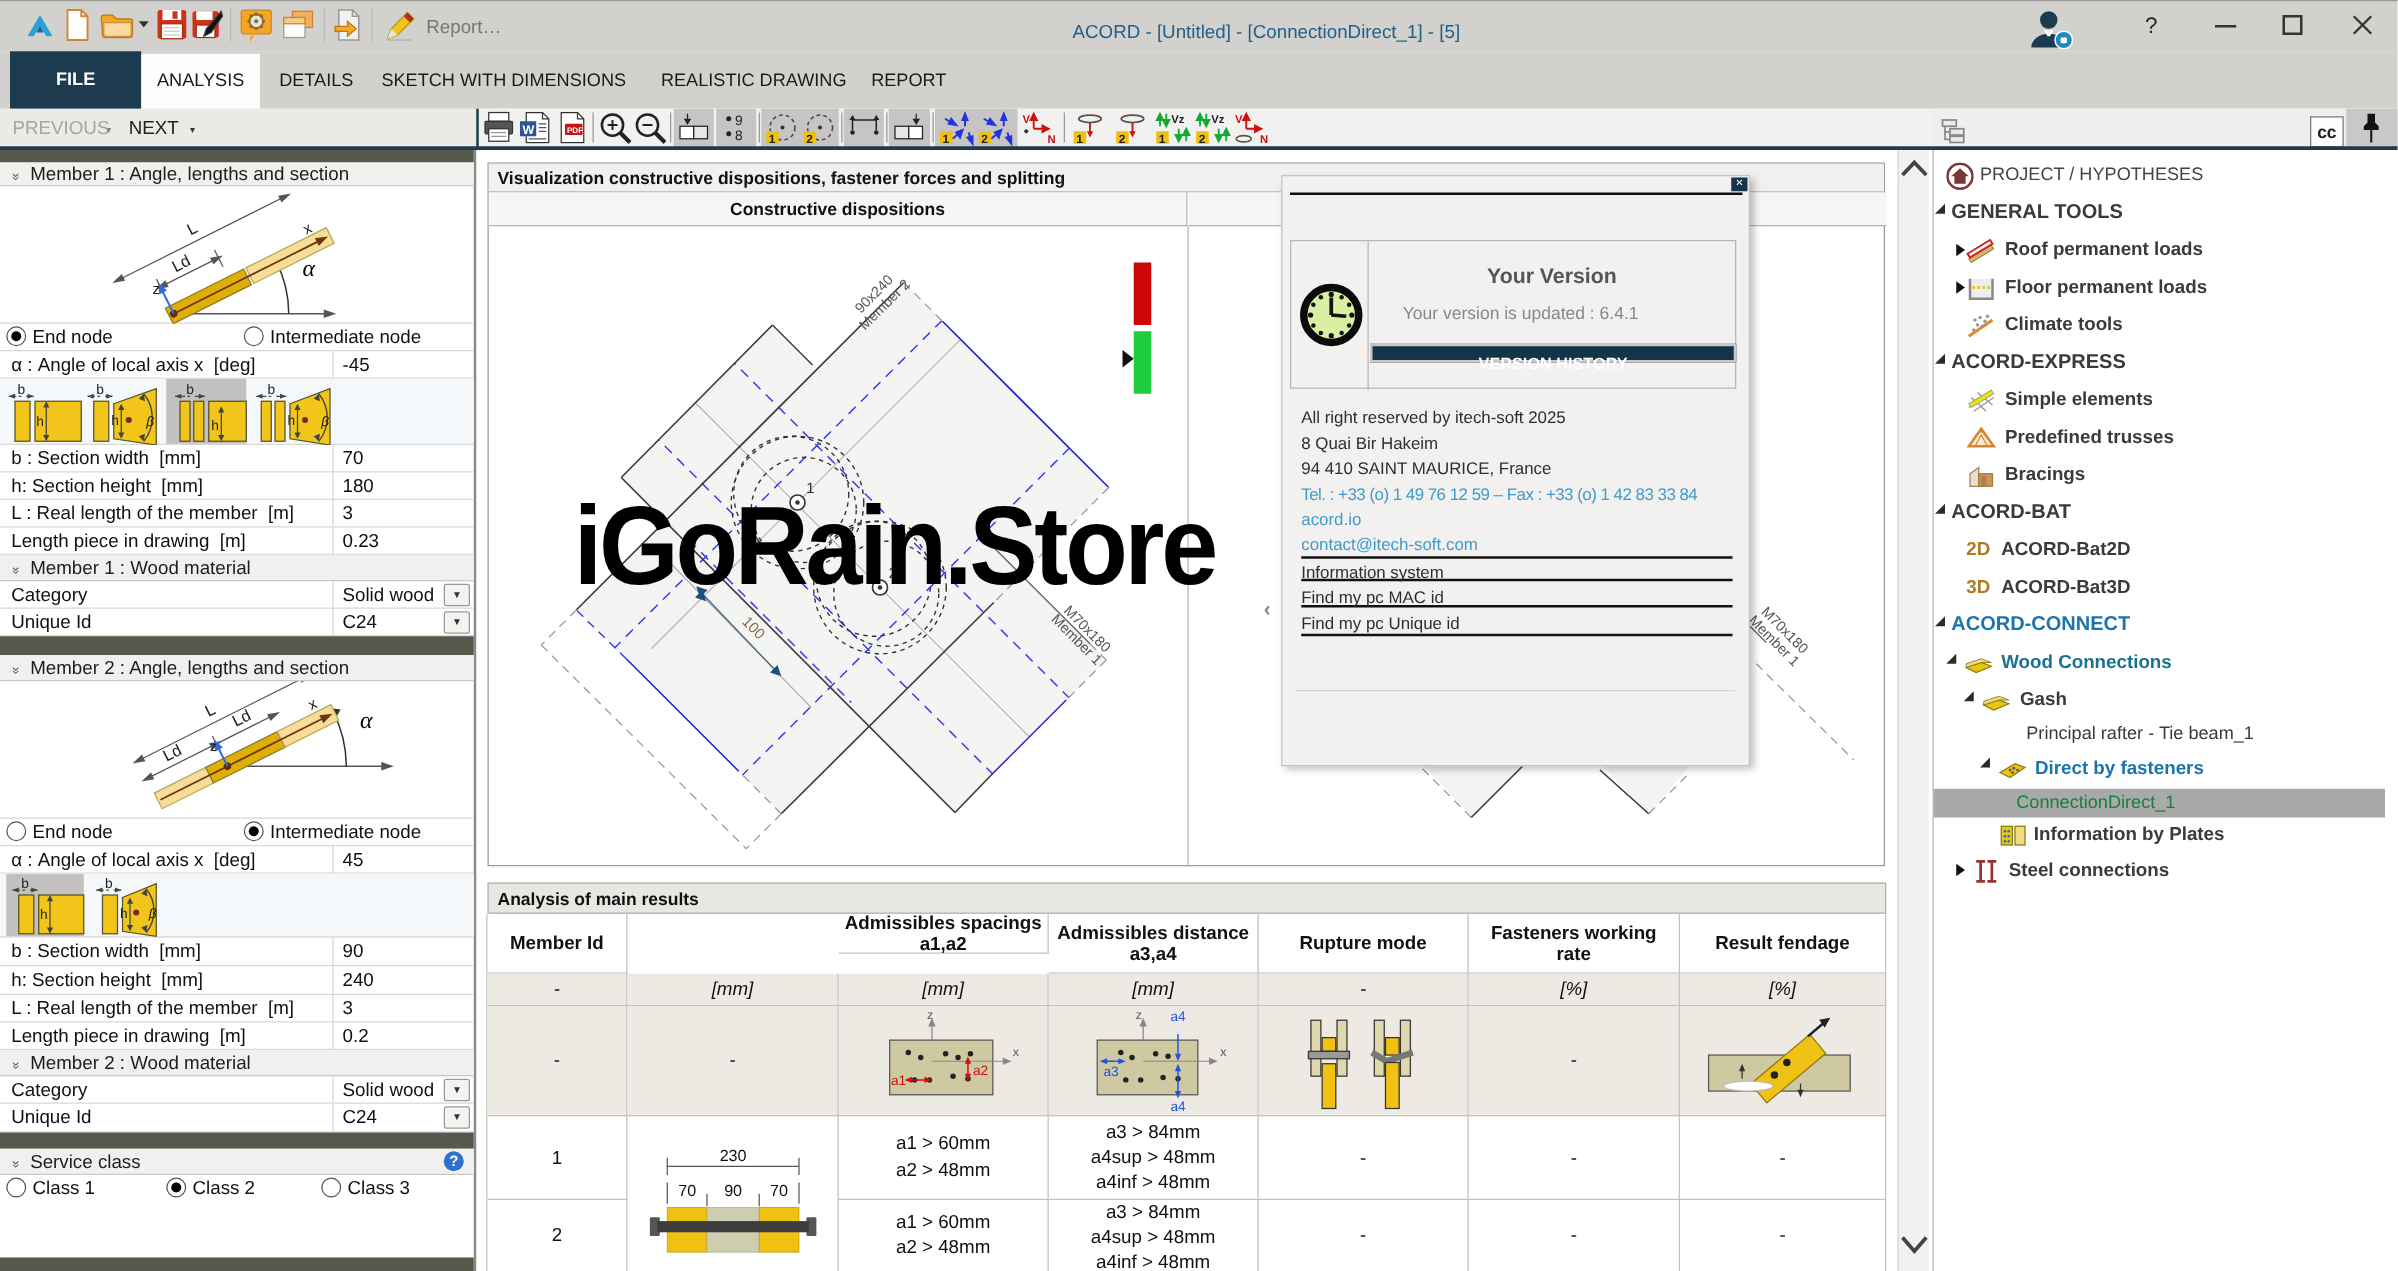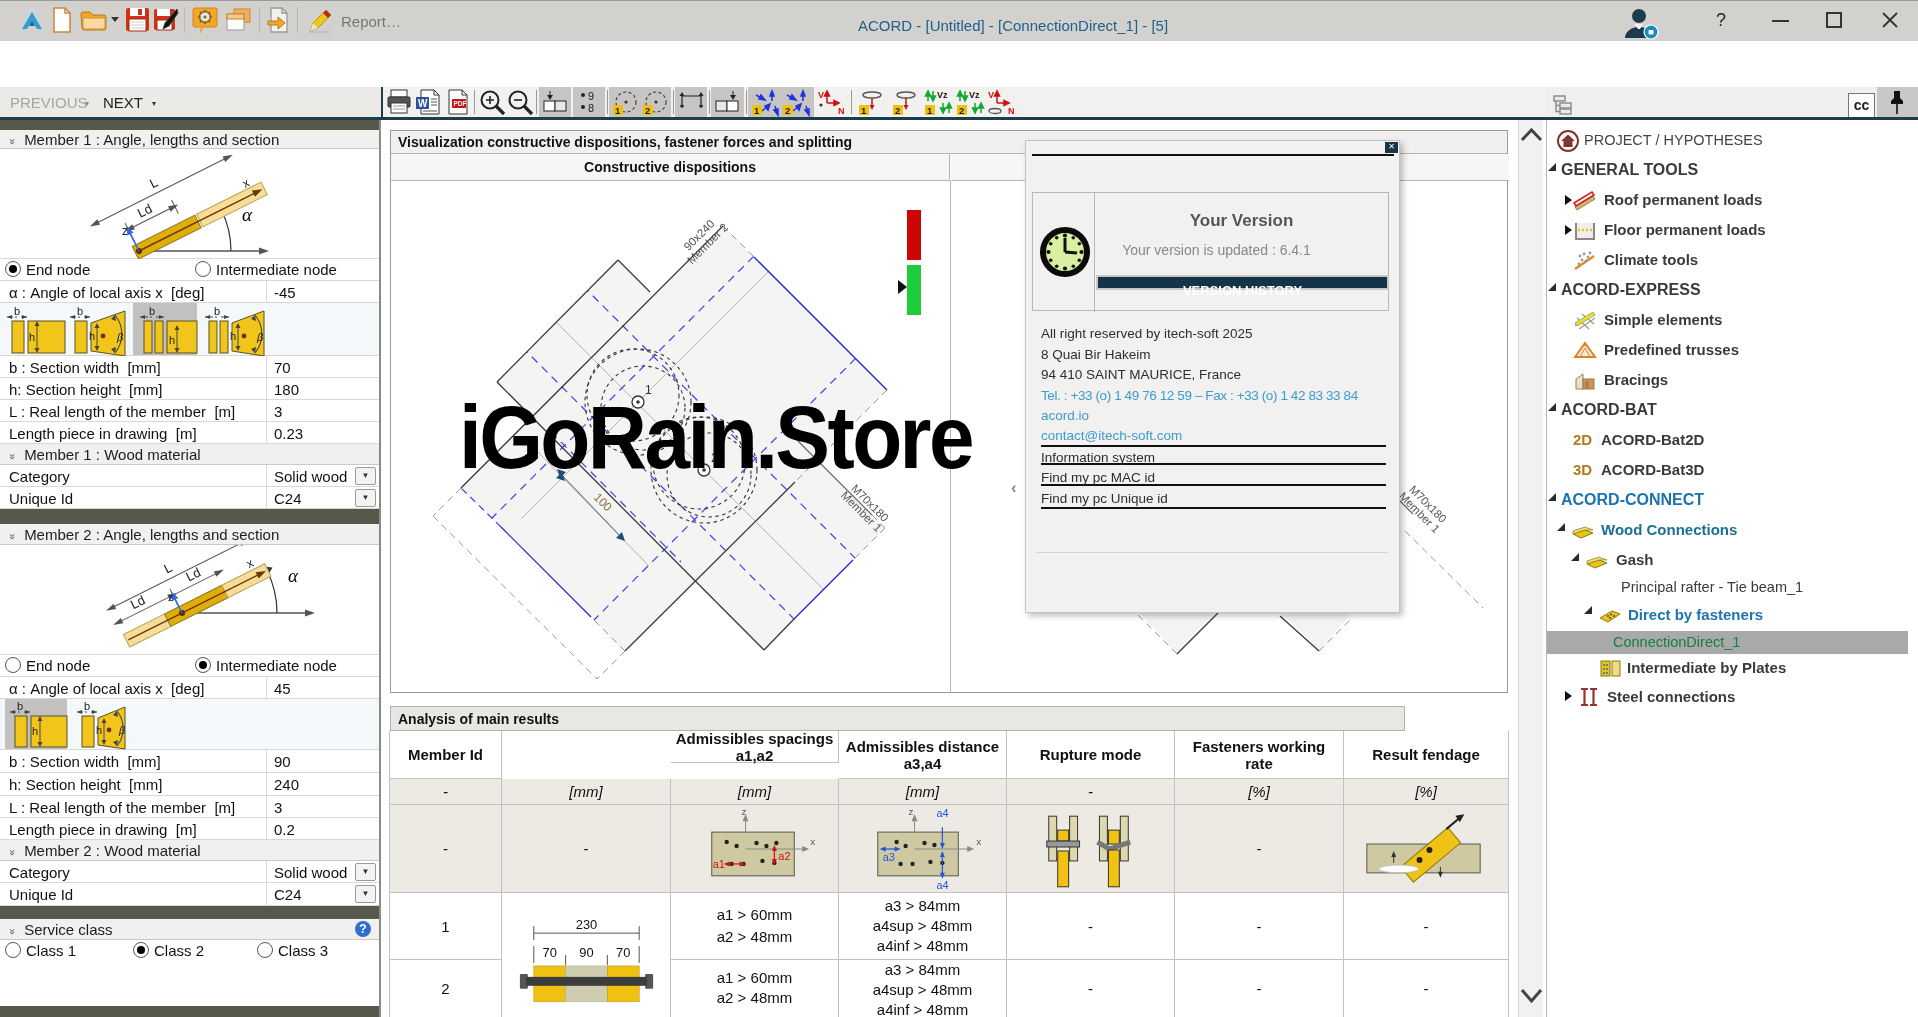--- a/index.html
+++ b/index.html
@@ -36,21 +36,21 @@
 .rlab { font-size:15px; color:#111; }
 
 
 #center { top:120px; left:383px; width:1135px; height:897px; background:#fff; }
 #vispanel { position:absolute; top:10px; left:7px; width:1118px; height:563px; border:1px solid #9a9a98; background:#fff; }
 #vistitle { position:absolute; top:0; left:0; width:100%; height:23px; background:#f1f0ee; border-bottom:1px solid #b5b5b3; font-size:14px; font-weight:bold; color:#111; line-height:23px; padding-left:7px; }
 #vishead { position:absolute; top:23px; left:0; width:559px; height:27px; border-bottom:1px solid #b5b5b3; border-right:1px solid #b5b5b3; font-size:14px; font-weight:bold; color:#111; line-height:27px; text-align:center; background:#f7f6f5; }
 #vishead2 { position:absolute; top:23px; left:560px; width:558px; height:27px; border-bottom:1px solid #b5b5b3; font-size:14px; font-weight:bold; background:#f7f6f5; }
 #visdivider { position:absolute; top:50px; left:559px; width:1px; height:512px; background:#b5b5b3; }
 #watermark { position:absolute; top:268px; left:68px; font-size:82px; line-height:82px; font-weight:bold; color:#000; letter-spacing:-2.6px; white-space:nowrap; transform:scaleY(1.09); transform-origin:0 83%; font-family:"Liberation Sans",sans-serif; }
-#anahead { position:absolute; top:586px; left:7px; width:1015px; height:25px; background:#e8e7e4; border:1px solid #b0b0ae; font-size:14px; font-weight:bold; color:#111; line-height:24px; padding-left:7px; }
+#anahead { position:absolute; top:586px; left:7px; width:1119px; height:25px; background:#e8e7e4; border:1px solid #b0b0ae; font-size:14px; font-weight:bold; color:#111; line-height:24px; padding-left:7px; }
 
 #anatable { position:absolute; top:611px; left:6px; width:1126px; height:286px; }
 .tcell { position:absolute; border-right:1px solid #c2c2c0; border-bottom:1px solid #c2c2c0; font-size:15px; color:#111; display:flex; align-items:center; justify-content:center; text-align:center; }
 .thead { font-weight:bold; }
 .tbeige { background:#eceae3; }
 
 
 #vscroll { top:120px; left:1518px; width:25px; height:897px; background:#f1f1f1; border-left:1px solid #d5d5d5; }
 
 
@@ -149,20 +149,28 @@
         <rect x="28.5" y="24" width="5" height="4.5" rx="0.8" fill="#fff"></rect>
       </svg>
     <div style="position:absolute;top:9px;left:1716px;font-size:18px;color:#222;">?</div>
     <div style="position:absolute;top:19px;left:1772px;width:17px;height:2px;background:#333;"></div>
     <div style="position:absolute;top:11px;left:1826px;width:16px;height:16px;border:2px solid #333;"></div>
     <svg style="position:absolute;top:10px;left:1881px;" width="18" height="18" viewBox="0 0 18 18">
         <path d="M2 2 L16 16 M16 2 L2 16" stroke="#333" stroke-width="1.8"></path>
       </svg>
   </div>
   <div id="apptitle" class="abs">ACORD - [Untitled] - [ConnectionDirect_1] - [5]</div>
+  <div id="tabrow" class="abs">
+    <div class="tab" id="tab-file">FILE</div>
+    <div class="tab" id="tab-analysis">ANALYSIS</div>
+    <div class="tab" style="left:208px;width:90px;">DETAILS</div>
+    <div class="tab" style="left:298px;width:210px;">SKETCH WITH DIMENSIONS</div>
+    <div class="tab" style="left:508px;width:190px;">REALISTIC DRAWING</div>
+    <div class="tab" style="left:673px;width:108px;">REPORT</div>
+  </div>
   <div id="subbar" class="abs">
     <span style="position:absolute;left:10px;top:7px;font-size:15px;color:#a5a5a3;">PREVIOUS</span>
     <span style="position:absolute;left:85px;top:12px;font-size:8px;color:#888;">▾</span>
     <span style="position:absolute;left:103px;top:7px;font-size:15px;color:#222;">NEXT</span>
     <span style="position:absolute;left:152px;top:12px;font-size:8px;color:#333;">▾</span>
   </div>
   <div id="toolbar2" class="abs">
     <svg style="position:absolute;top:2px;left:3px;" width="26" height="26" viewBox="0 0 26 26">
         <rect x="5" y="1" width="16" height="7" fill="#fff" stroke="#333"></rect>
         <rect x="2" y="8" width="22" height="10" rx="1" fill="#555" stroke="#333"></rect>
@@ -973,21 +981,21 @@
         <rect x="13" y="4" width="8" height="15" fill="#f0dc80" stroke="#8a7a10"></rect>
         <g fill="#3366cc">
           <circle cx="5" cy="8" r="1"></circle>
           <circle cx="8" cy="8" r="1"></circle>
           <circle cx="5" cy="12" r="1"></circle>
           <circle cx="8" cy="12" r="1"></circle>
           <circle cx="5" cy="16" r="1"></circle>
           <circle cx="8" cy="16" r="1"></circle>
         </g>
       </svg>
-    <div class="titem" style="top:539px;left:80px;">Intermediate by Plates</div>
+    <div class="titem" style="top:539px;left:80px;">Information by Plates</div>
     <div class="tri-c" style="top:571px;left:18px;"></div>
     <svg style="position:absolute;top:566px;left:30px;" width="24" height="22" viewBox="0 0 24 22">
         <path d="M4 3 h7 M7.5 3 v16 M4 19 h7" stroke="#993333" stroke-width="2.2"></path>
         <path d="M13 3 h7 M16.5 3 v16 M13 19 h7" stroke="#993333" stroke-width="2.2"></path>
       </svg>
     <div class="titem" style="top:568px;left:60px;">Steel connections</div>
   </div>
   <div id="dialog" class="abs">
     <div id="dlgclose">✕</div>
     <div id="dlgline"></div>

